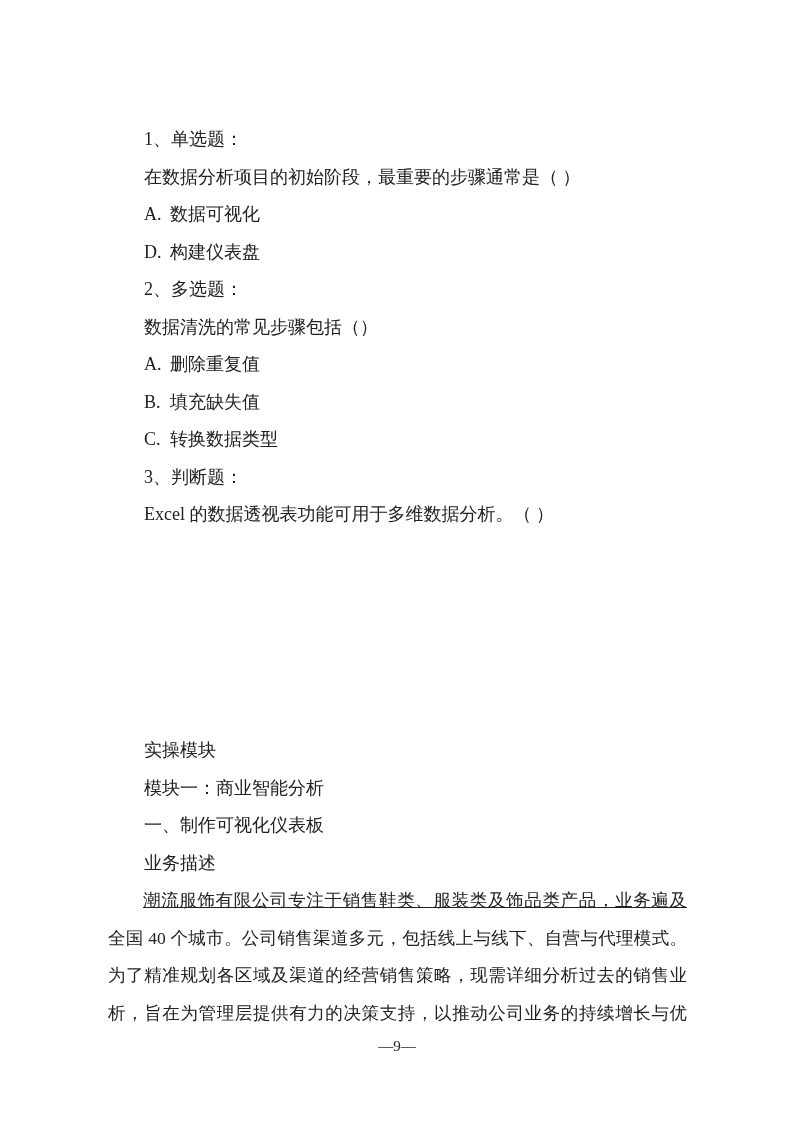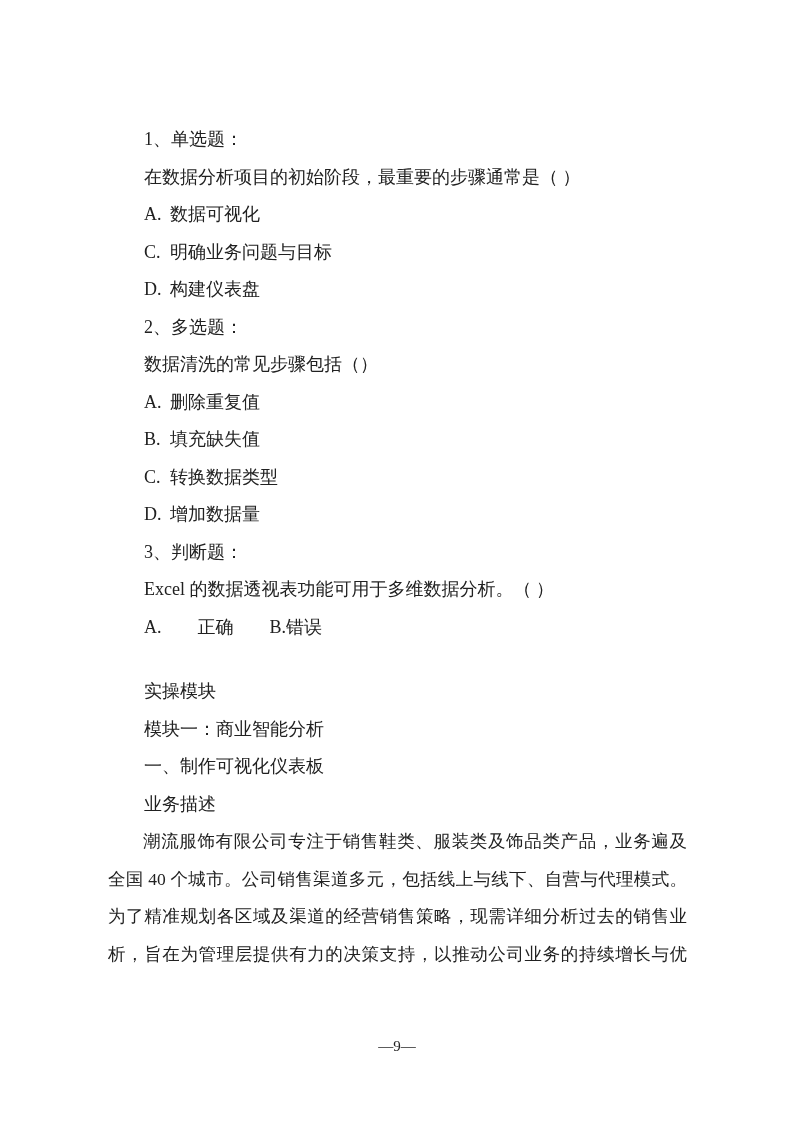--- a/index.html
+++ b/index.html
@@ -6,63 +6,60 @@
   body{
     width:794px;height:1123px;
     background:#ffffff;
     font-family:"Liberation Serif","DejaVu Serif",serif;
     color:#212121;
     position:relative;
     overflow:hidden;
   }
   .page{position:relative;width:672px;height:1123px;background:#fff;}
   .quiz-block{position:absolute;left:108px;top:121px;width:579px;}
-  .sp-block{position:absolute;left:108px;top:673px;width:579px;}
+  .sp-block{position:absolute;left:108px;top:732px;width:579px;}
   .line{
     font-size:18px;
     line-height:37.5px;
     white-space:pre-wrap;
     font-weight:400;
   }
   .indent2{padding-left:36px;}
   .opt-label{display:inline-block;width:26px;}
   .para{
     font-size:17.5px;
     line-height:37.5px;
     text-align:justify;
     text-align-last:justify;
     text-justify:inter-character;
     font-weight:400;
   }
-  .para-first{text-indent:35px;}
+  .para-first{text-indent:35px;text-decoration:underline;}
   .footer{
     position:absolute;left:0;top:1036px;width:794px;
     text-align:center;
     font-size:15px;line-height:20px;
   }
 </style>
 </head>
 <body>
 
 <div class="page" style="color: rgb(33, 33, 33); background: rgb(255, 255, 255);">
   <div class="quiz-block" id="quiz-block">
       <div class="line indent2 qnum">1、单选题：</div>
       <div class="line indent2 question">在数据分析项目的初始阶段，最重要的步骤通常是（ ）</div>
       <div class="line indent2 option"><span class="opt-label">A.</span><span>数据可视化</span></div>
-      <div class="line indent2 option"><span class="opt-label">C.</span><span>明确业务问题与目标</span></div>
       <div class="line indent2 option"><span class="opt-label">D.</span><span>构建仪表盘</span></div>
       <div class="line indent2 qnum">2、多选题：</div>
       <div class="line indent2 question">数据清洗的常见步骤包括（）</div>
       <div class="line indent2 option"><span class="opt-label">A.</span><span>删除重复值</span></div>
       <div class="line indent2 option"><span class="opt-label">B.</span><span>填充缺失值</span></div>
       <div class="line indent2 option"><span class="opt-label">C.</span><span>转换数据类型</span></div>
-      <div class="line indent2 option"><span class="opt-label">D.</span><span>增加数据量</span></div>
       <div class="line indent2 qnum">3、判断题：</div>
       <div class="line indent2 question">Excel 的数据透视表功能可用于多维数据分析。（ ）</div>
-      <div class="line indent2 answers">A.　　正确　　B.错误</div>
     </div>
   <div class="sp-block" id="section-para-block">
       <div class="line indent2 section">实操模块</div>
       <div class="line indent2 section">模块一：商业智能分析</div>
       <div class="line indent2 section">一、制作可视化仪表板</div>
       <div class="line indent2 section">业务描述</div>
       <div class="para para-first">潮流服饰有限公司专注于销售鞋类、服装类及饰品类产品，业务遍及</div>
       <div class="para">全国 40 个城市。公司销售渠道多元，包括线上与线下、自营与代理模式。</div>
       <div class="para">为了精准规划各区域及渠道的经营销售策略，现需详细分析过去的销售业</div>
       <div class="para">析，旨在为管理层提供有力的决策支持，以推动公司业务的持续增长与优</div>

